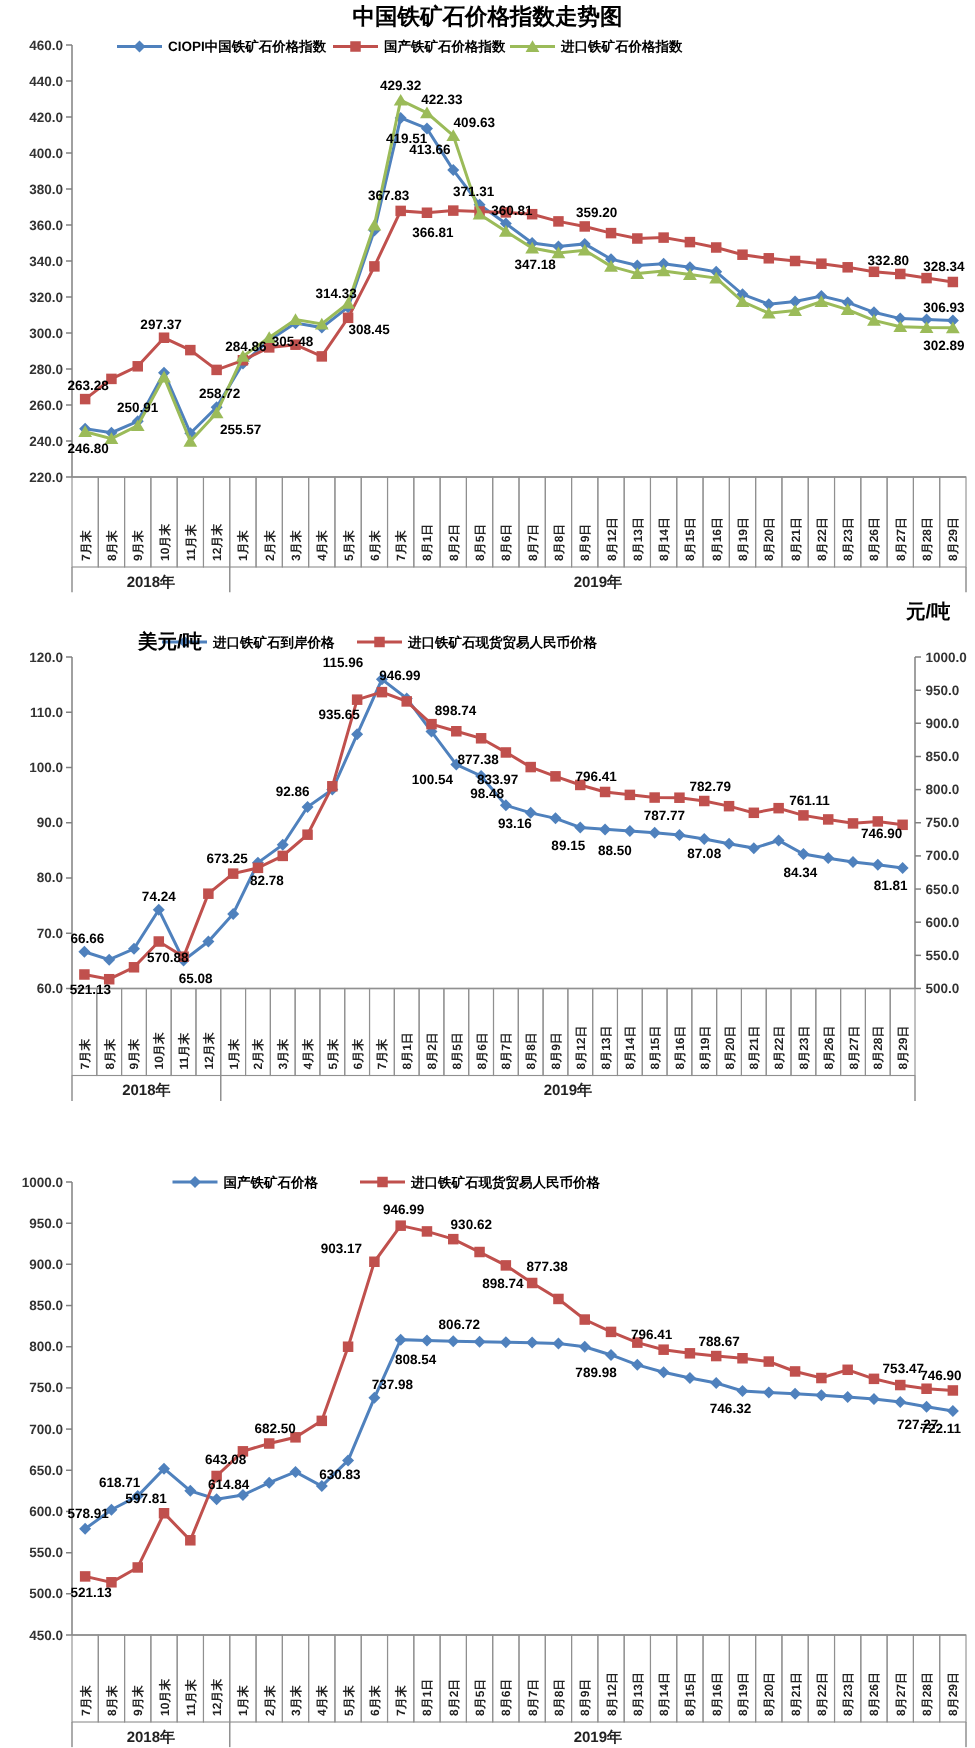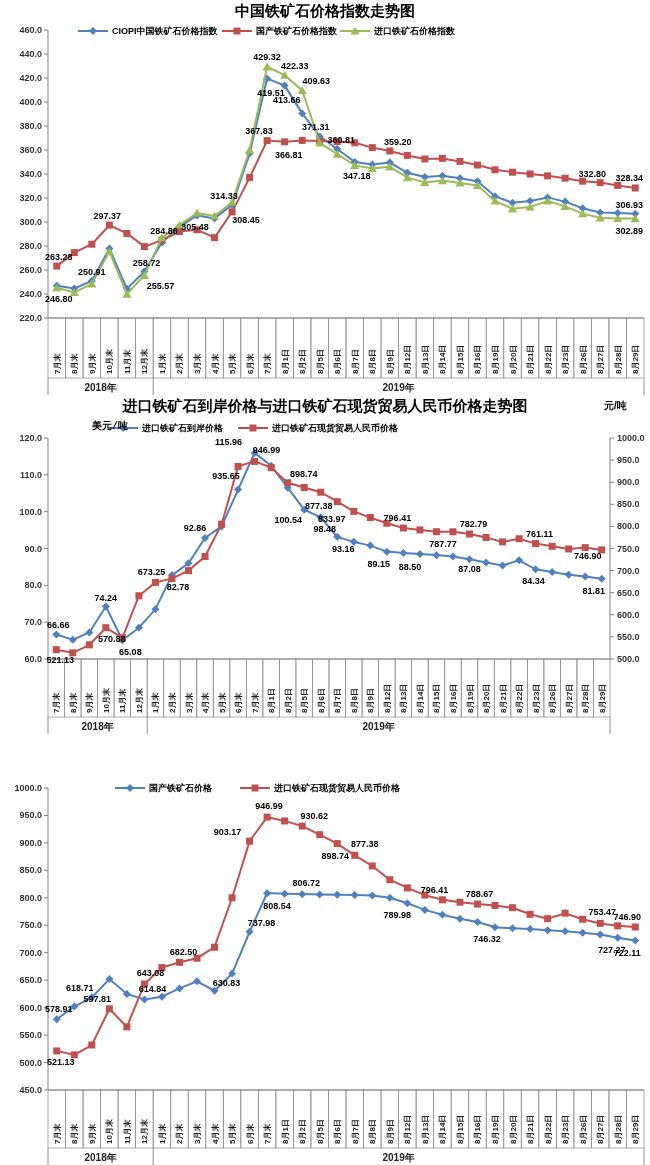--- a/index.html
+++ b/index.html
@@ -1,21 +1,21 @@
 <!DOCTYPE html>
 <html><head>
 <meta charset="utf-8">
 <style>
   html,body{margin:0;padding:0;background:#ffffff;}
   body{width:650px;font-family:"Liberation Sans",sans-serif;}
   .chart-block{position:relative;width:650px;}
   .chart-title{position:absolute;top:2px;left:0;right:0;margin:0;text-align:center;
     font-size:15px;font-weight:bold;color:#000;font-family:"Liberation Sans",sans-serif;}
-  .unit{position:absolute;font-size:10px;font-weight:bold;color:#000;}
-  .unit-left{top:24px;left:92px;font-family:Liberation Mono, monospace;}
+  .unit{position:absolute;font-size:13px;font-weight:bold;color:#000;}
+  .unit-left{top:24px;left:92px;}
   .unit-right{top:4px;left:604px;}
   svg{display:block;}
   .tick{font:bold 9px "Liberation Sans",sans-serif;fill:#333;}
   .cat{font:bold 8px "Liberation Sans",sans-serif;fill:#222;}
   .year{font:bold 10px "Liberation Sans",sans-serif;fill:#222;}
   .plabel{font:bold 9px "Liberation Sans",sans-serif;fill:#000;}
   .legend-text{font:bold 9px "Liberation Sans",sans-serif;fill:#000;}
 </style>
 </head>
 <body>
@@ -280,21 +280,20 @@
           <text x="397.82352941176475" y="144.96" class="plabel" text-anchor="middle">359.20</text>
           <text x="592.1764705882354" y="176.64" class="plabel" text-anchor="middle">332.80</text>
           <text x="629.2352941176471" y="180.99200000000002" class="plabel" text-anchor="middle">328.34</text>
           <text x="629.2352941176471" y="207.684" class="plabel" text-anchor="middle">306.93</text>
           <text x="629.2352941176471" y="233.53200000000004" class="plabel" text-anchor="middle">302.89</text>
         </g>
       </svg>
   </section>
 
   <section class="chart-block" style="height:355px">
-    <h2 class="chart-title">进口铁矿石到岸价格与进口铁矿石现货贸易人民币价格走势图</h2>
     <span class="unit unit-left">美元/吨</span>
     <span class="unit unit-right">元/吨</span>
     <svg id="chart-svg-1" width="650" height="355">
         <g stroke="#808080" stroke-width="1">
           <line x1="48" y1="43" x2="48" y2="264"></line>
           <line x1="48" y1="264" x2="610" y2="264"></line>
           <line x1="610" y1="43" x2="610" y2="264"></line>
         </g>
         <g>
           <line x1="44" y1="43" x2="48" y2="43" stroke="#808080"></line>

